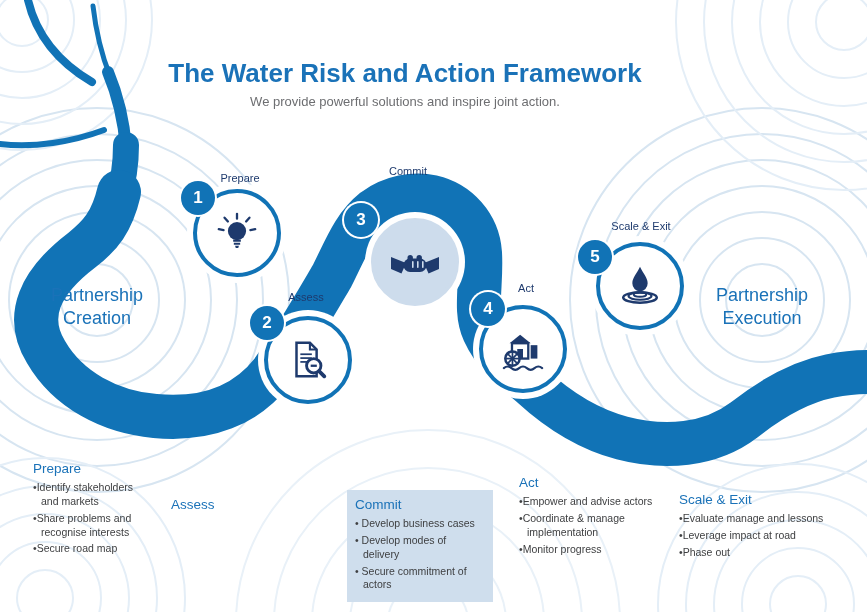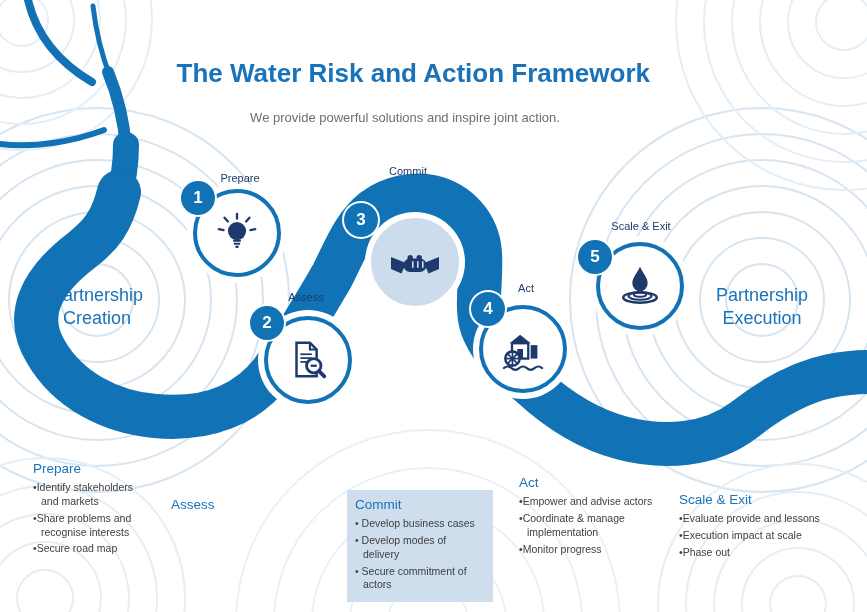--- a/index.html
+++ b/index.html
@@ -1,22 +1,22 @@
 <!DOCTYPE html>
 <html><head>
 <meta charset="utf-8">
 <style>
   html,body{margin:0;padding:0;background:#fff;}
   .canvas{position:relative;width:867px;height:612px;background:#ffffff;overflow:hidden;
           font-family:"Liberation Sans",sans-serif;}
   .bg-svg{position:absolute;left:0;top:0;z-index:1;}
-  .title{position:absolute;left:160px;width:490px;top:58px;text-align:right;
+  .title{position:absolute;left:160px;width:490px;top:58px;text-align:center;
          font-size:26px;font-weight:600;color:#1a72b8;z-index:4;}
   .subtitle{position:absolute;left:160px;width:490px;top:94px;text-align:center;
-         font-size:13px;color:#6d6e71;z-index:4;margin-top:16px;}
+         font-size:13px;color:#6d6e71;z-index:4;}
   .partner{position:absolute;width:124px;text-align:center;font-size:18px;line-height:1.3;
          color:#1a72b8;z-index:3;}
   .stage-circle{position:absolute;width:88px;height:88px;border-radius:50%;background:#fff;
          border:4px solid #1173b6;box-sizing:border-box;display:flex;align-items:center;
          justify-content:center;box-shadow:0 0 0 6px #fff;z-index:5;}
   .stage-circle.lightfill{background:#cddcec;border:4px solid #cddcec;}
   .badge{position:absolute;width:34px;height:34px;border-radius:50%;background:#1173b6;
          color:#fff;font-size:17px;font-weight:bold;display:flex;align-items:center;
          justify-content:center;box-shadow:0 0 0 2px #fff;z-index:6;}
   .stage-label{position:absolute;font-size:11px;color:#1e3a6d;white-space:nowrap;
@@ -240,19 +240,19 @@
     <ul>
       <li>Empower and advise actors</li>
       <li>Coordinate &amp; manage implementation</li>
       <li>Monitor progress</li>
     </ul>
   </div>
 
   <div class="col" style="left:679px;top:492px;width:150px">
     <h3>Scale &amp; Exit</h3>
     <ul>
-      <li>Evaluate provide and lessons</li>
-      <li>Execution impact at scale</li>
+      <li>Evaluate manage and lessons</li>
+      <li>Leverage impact at road</li>
       <li>Phase out</li>
     </ul>
   </div>
 
 </div>
 
 </body></html>

